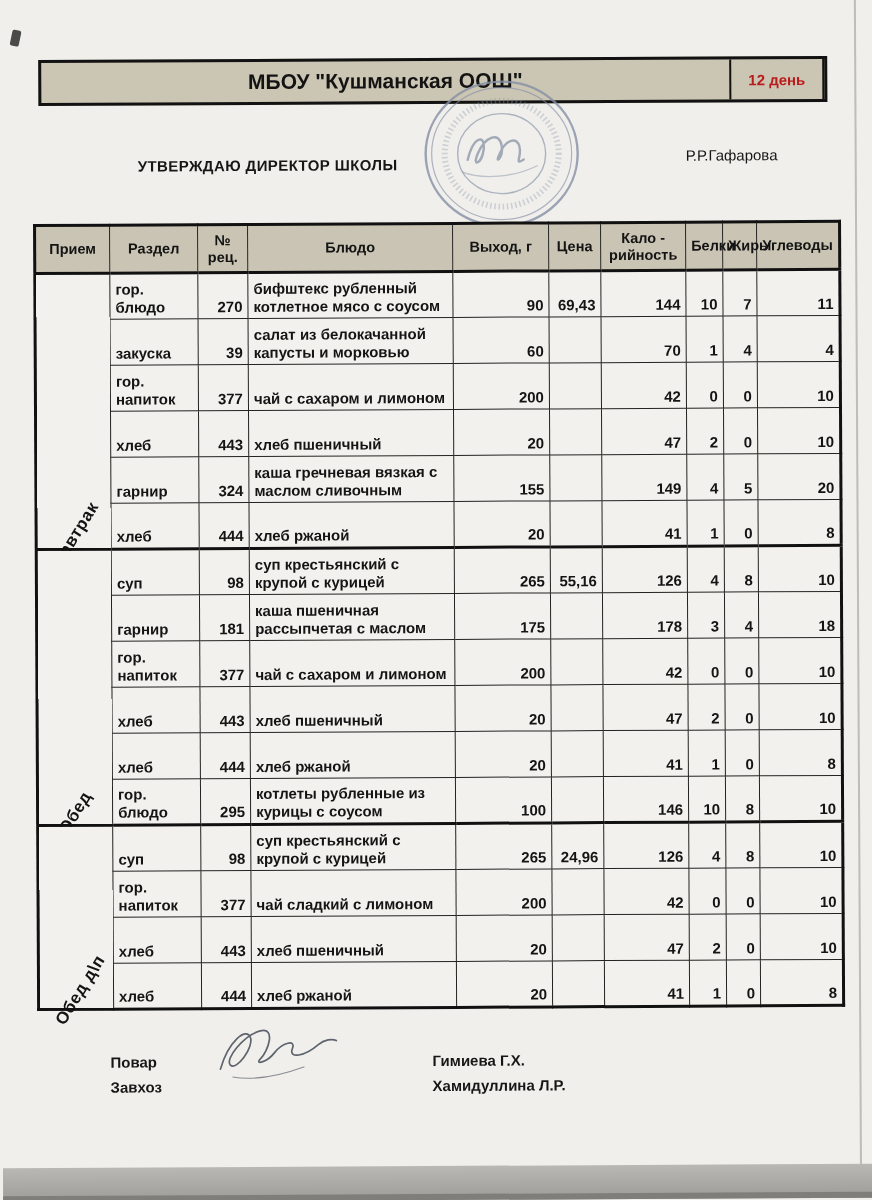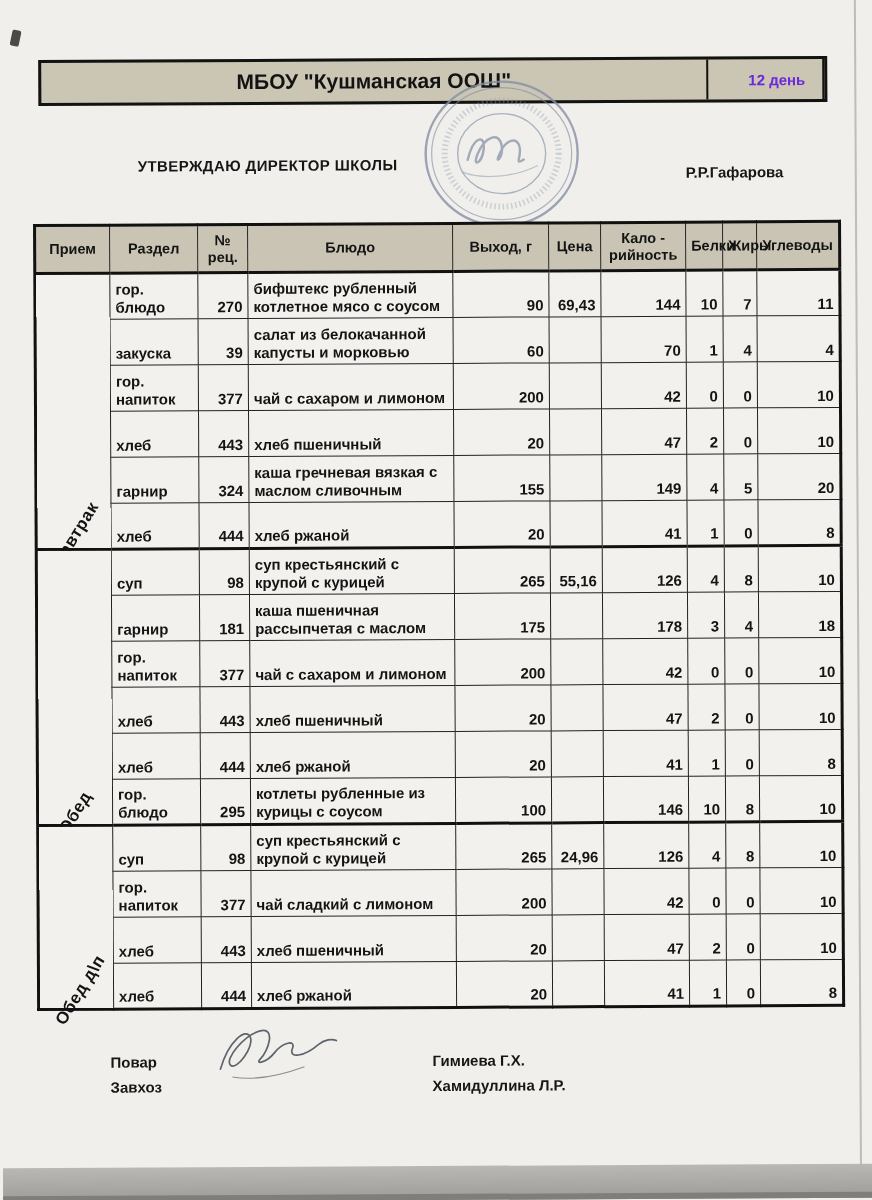--- a/index.html
+++ b/index.html
@@ -21,25 +21,25 @@
   .bottom-strip{position:absolute;left:0;right:0;bottom:0;height:34px;background:linear-gradient(#b9b8b4,#9d9c98);}
   .bottom-strip2{position:absolute;left:0;right:0;bottom:0;height:6px;background:#7f7e7a;}
 
   
   .title-band{
     position:absolute;left:41px;top:58px;width:789px;height:46px;
     border:3px solid #121212;background:#cbc5b3;
     display:flex;align-items:stretch;box-sizing:border-box;
   }
   .tb-school{flex:1;display:flex;align-items:center;justify-content:center;font-size:21px;font-weight:bold;color:#131313;}
-  .tb-day{width:91px;border-left:2.5px solid #121212;border-right:2.5px solid #121212;display:flex;align-items:center;justify-content:center;font-size:15px;font-weight:bold;color:#6d28d9;padding-left:23px;}
+  .tb-day{width:91px;border-left:2.5px solid #121212;border-right:2.5px solid #121212;display:flex;align-items:center;justify-content:center;font-size:15px;font-weight:bold;color:#b91c1c;}
   .tb-date{width:170px;display:flex;align-items:center;justify-content:center;font-size:15px;font-weight:bold;color:#131313;}
 
   .approve-line{position:absolute;left:140px;top:156px;font-size:15px;font-weight:bold;color:#161616;letter-spacing:.4px;}
-  .director-name{position:absolute;left:688px;top:165px;font-size:15px;font-weight:bold;color:#161616;}
+  .director-name{position:absolute;left:688px;top:148px;font-size:15px;font-weight:normal;color:#161616;}
 
   
   .stamp{position:absolute;left:416px;top:74px;width:176px;height:160px;opacity:.8;pointer-events:none;}
 
   
   table.menu{
     position:absolute;left:35px;top:222px;width:803px;
     border-collapse:collapse;table-layout:fixed;
     border:3px solid #111;
   }

